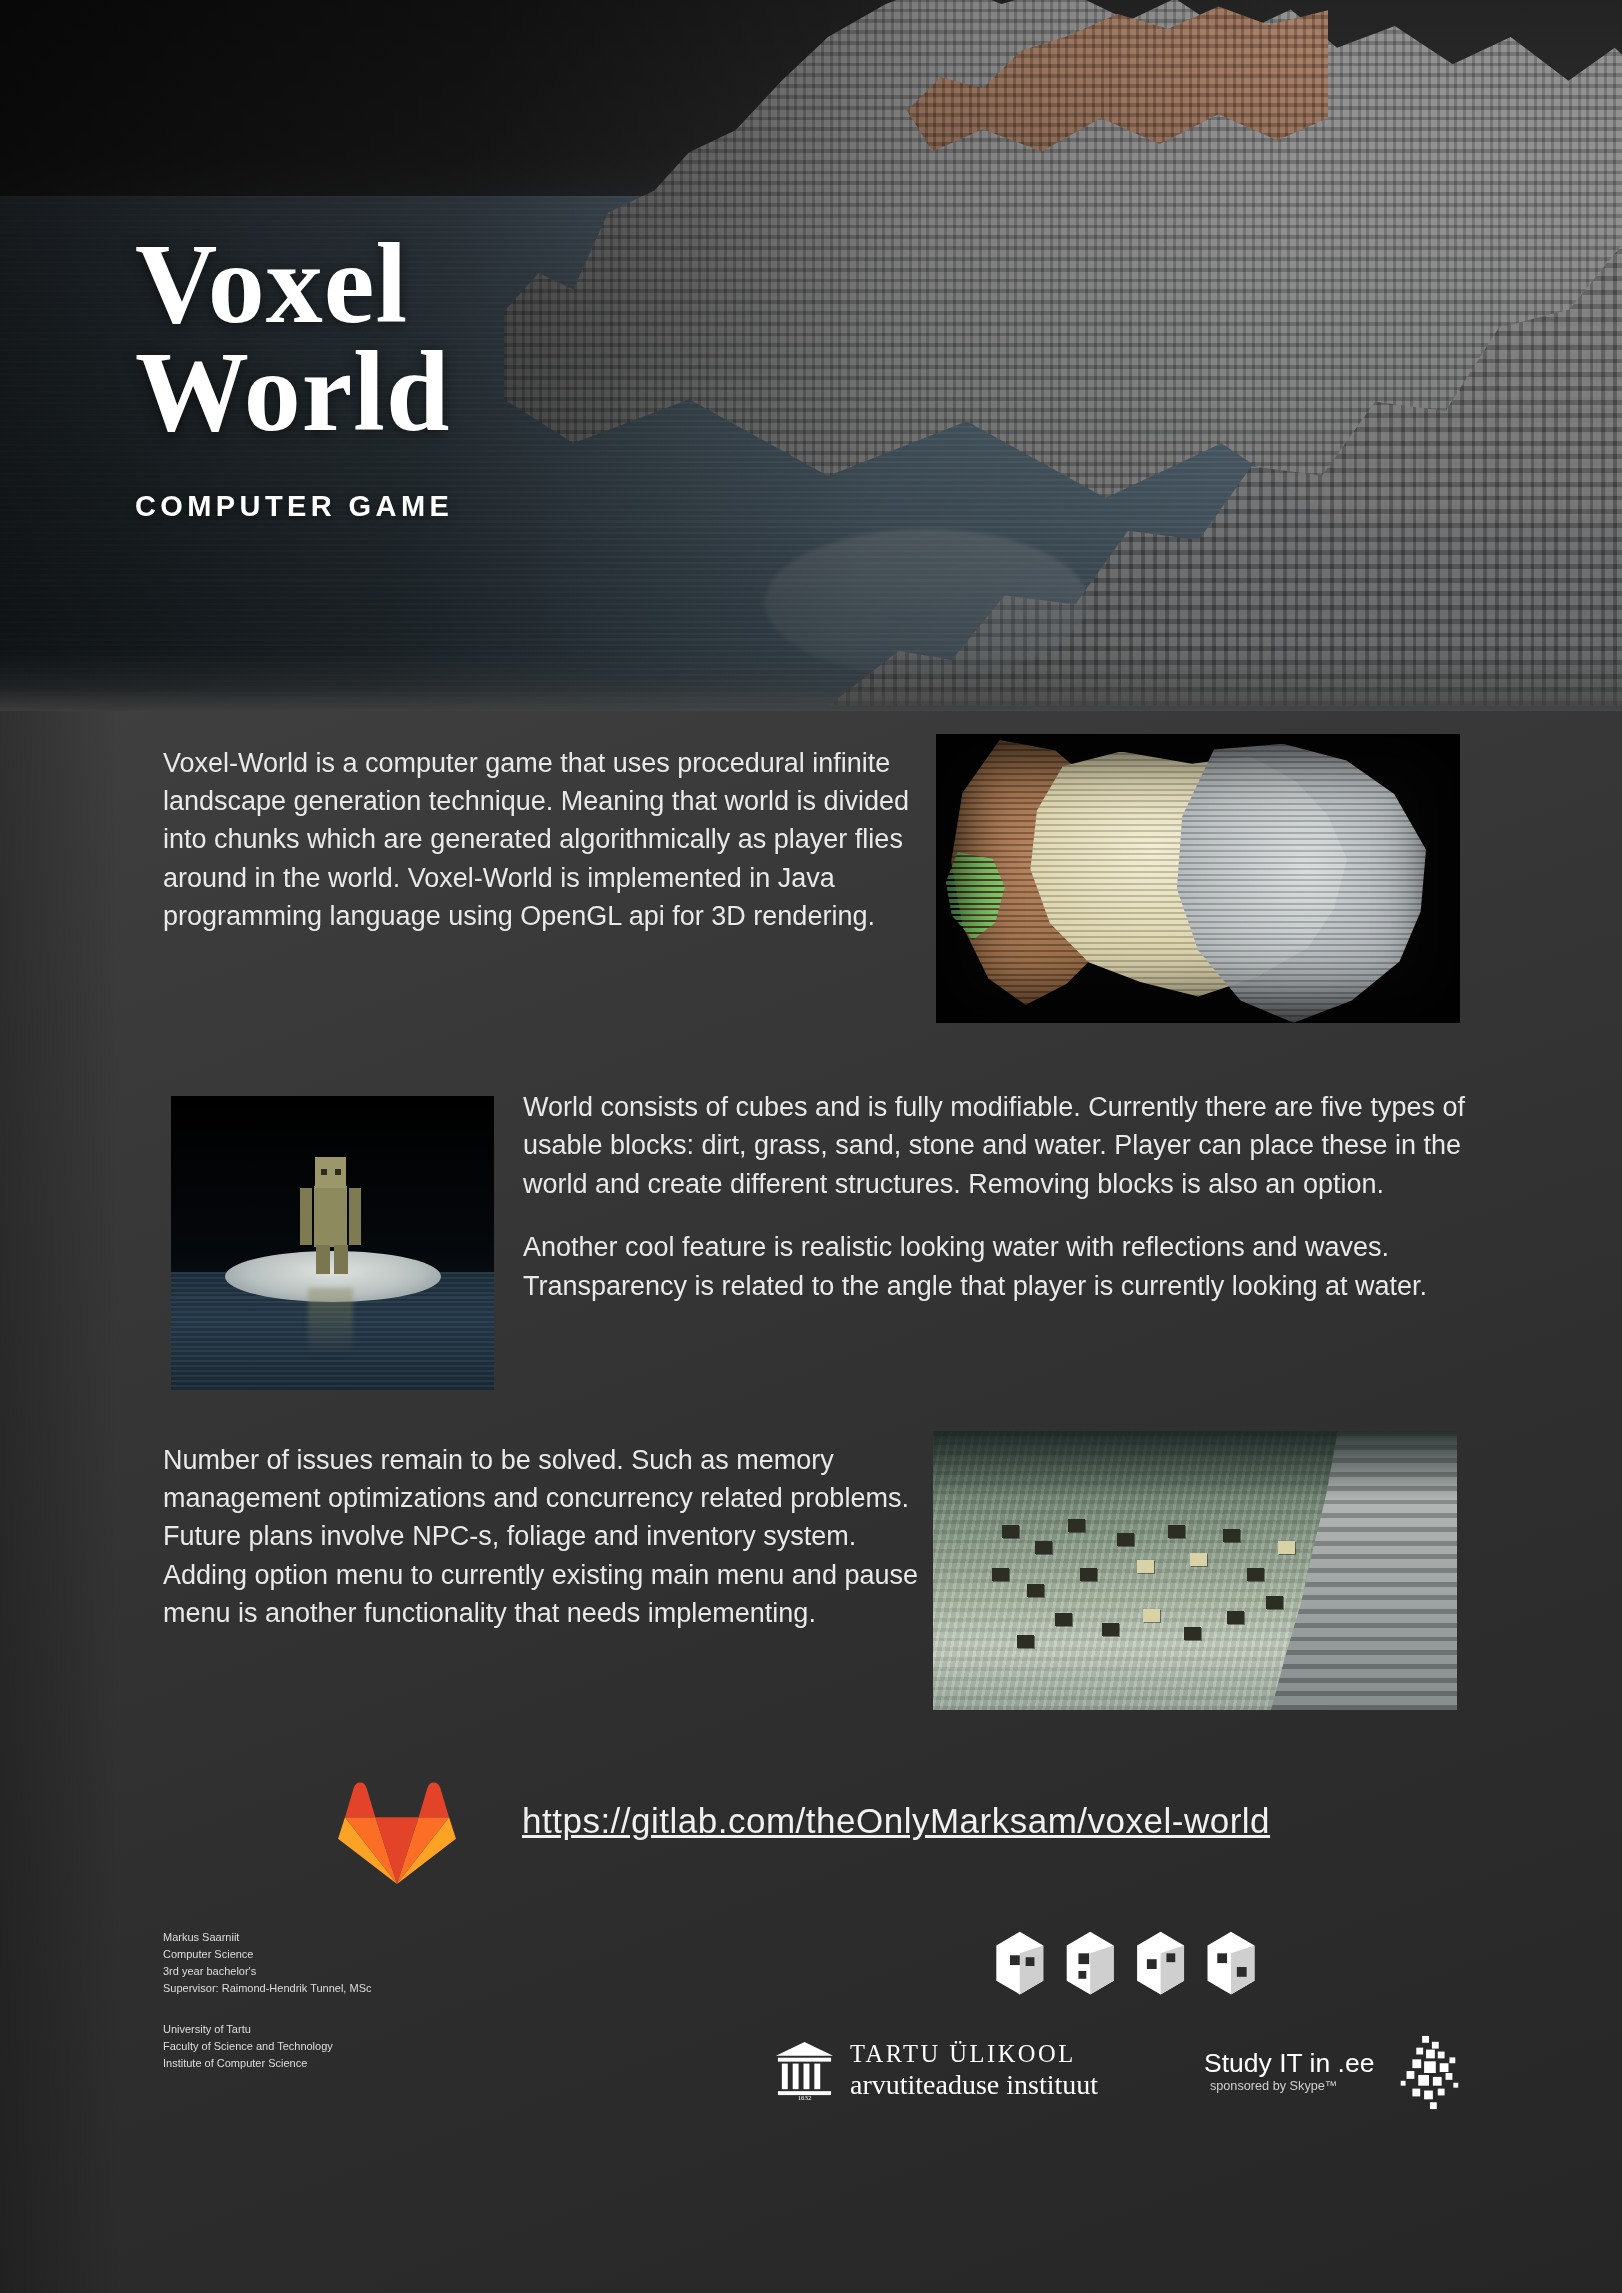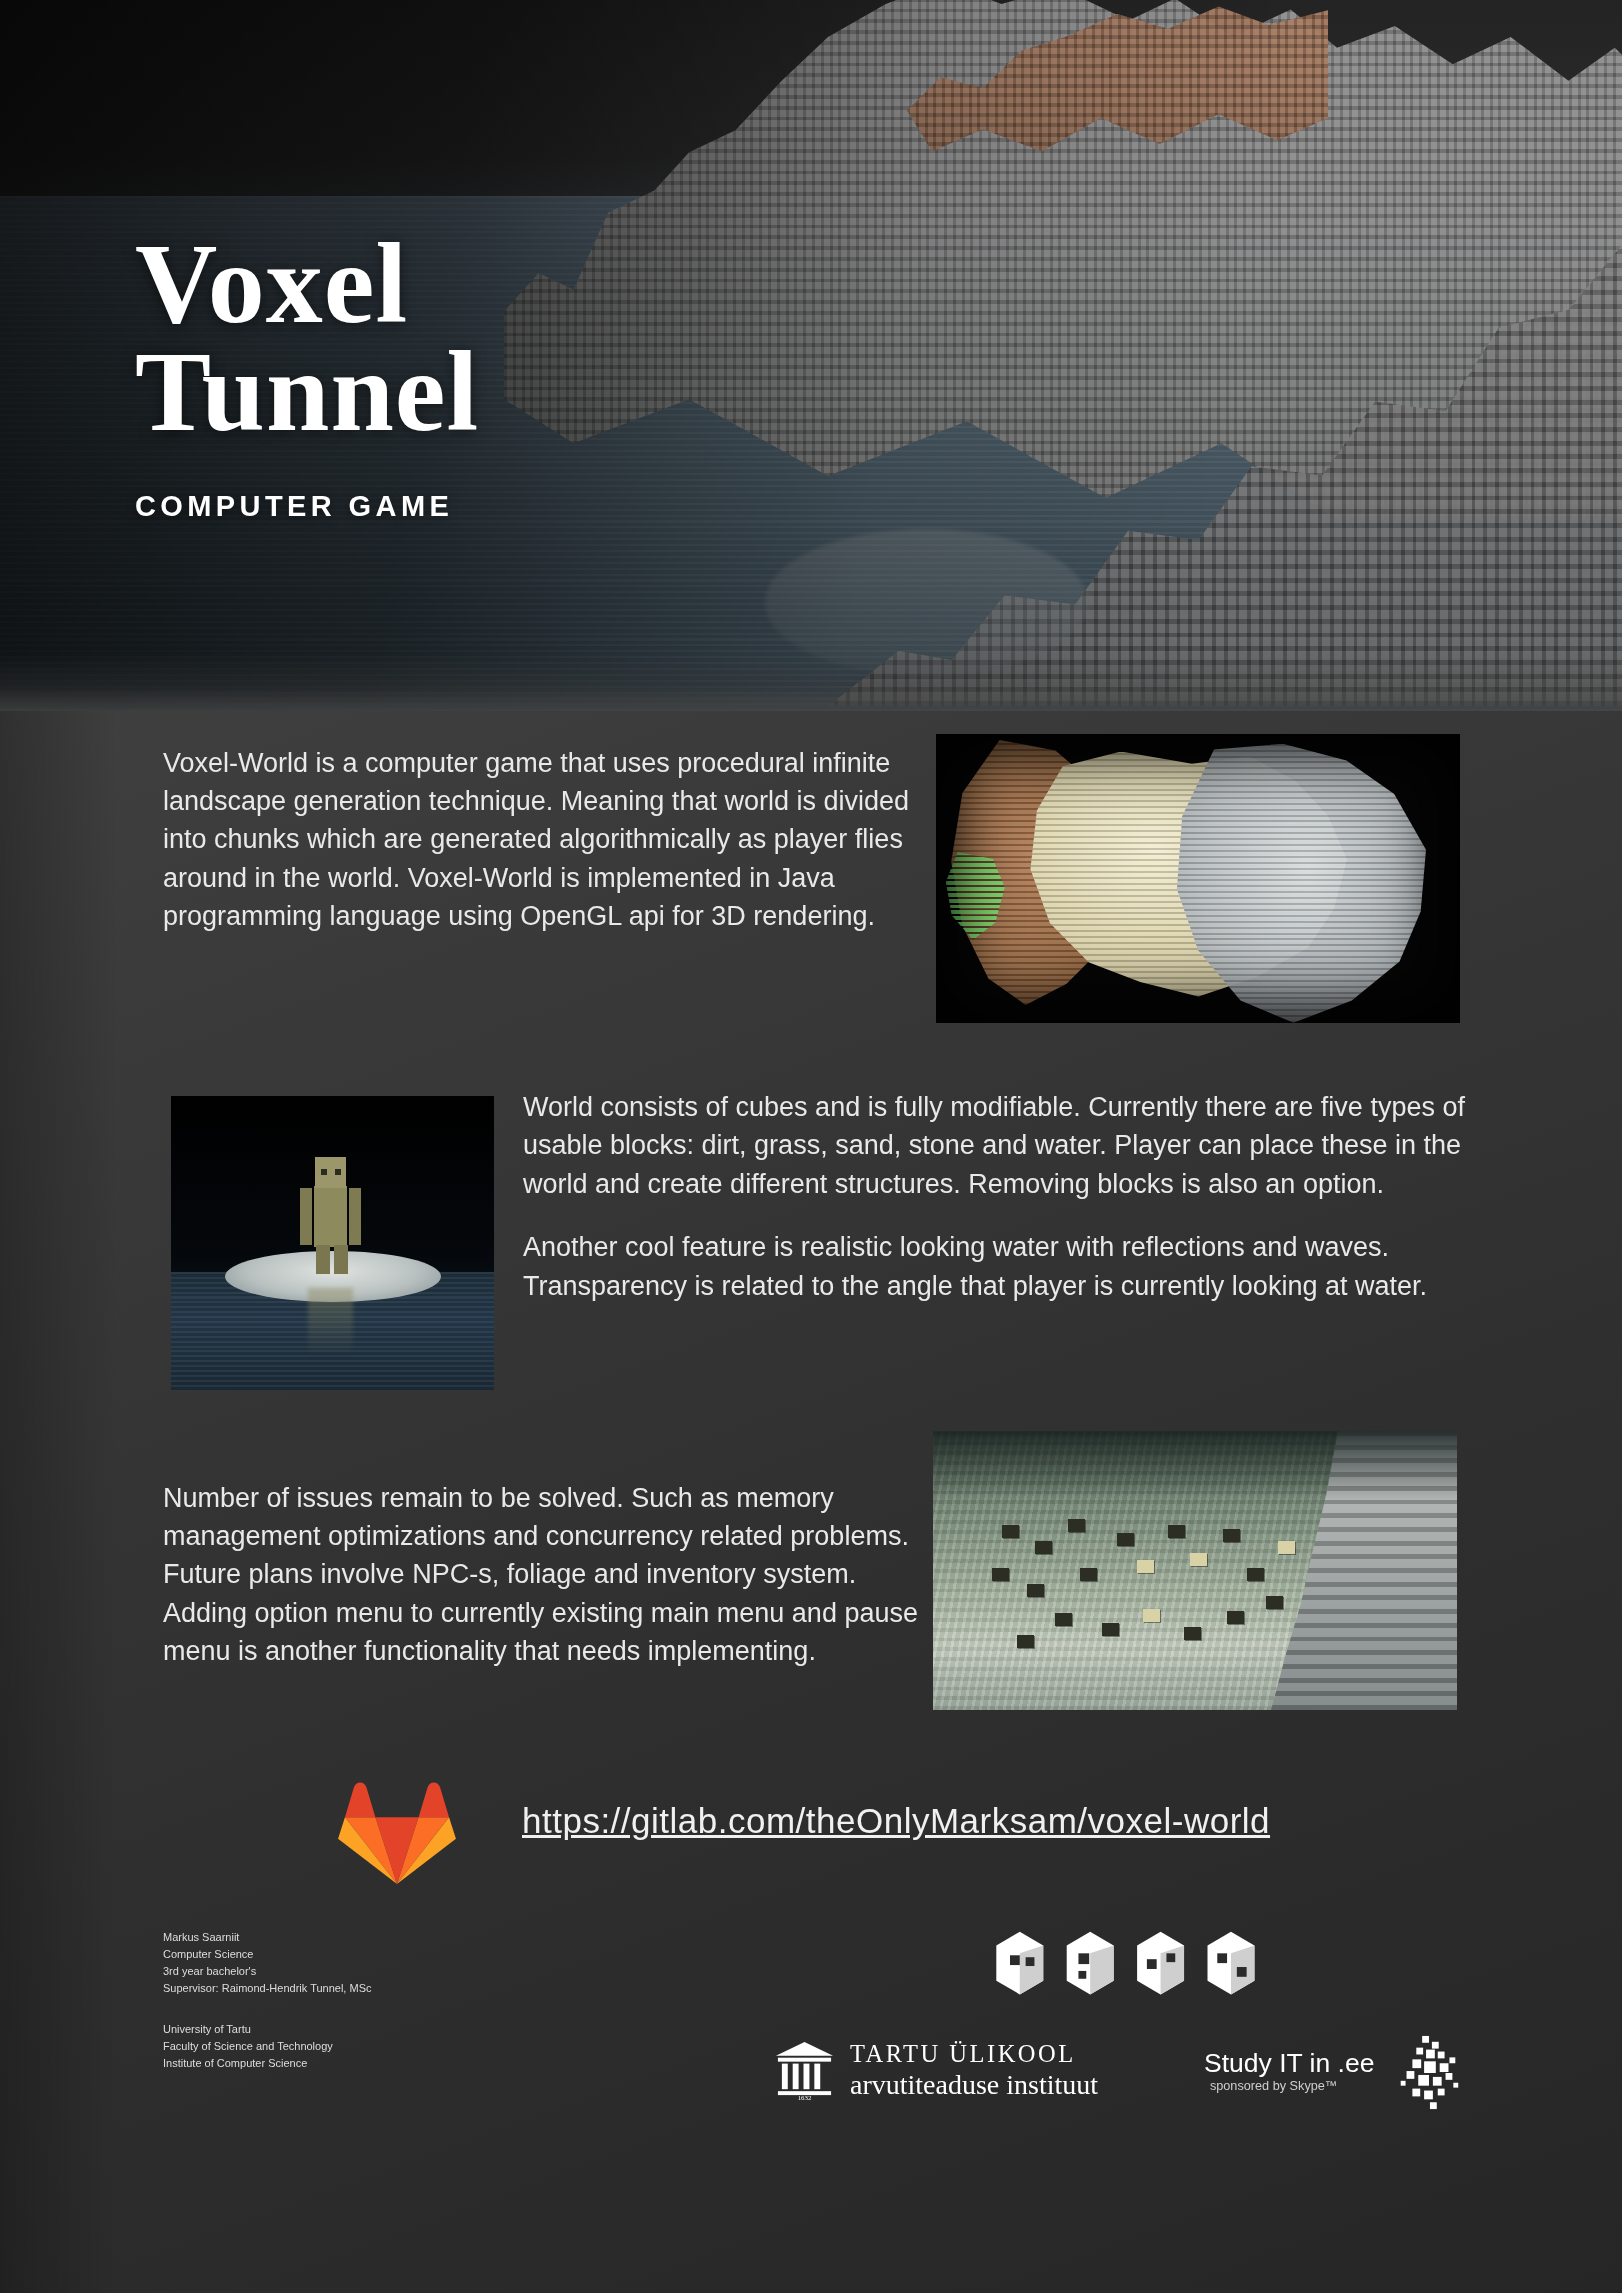--- a/index.html
+++ b/index.html
@@ -201,21 +201,21 @@
   .s2-char-arm { position:absolute; width: 11.8px; height: 57px; background:#7e7b52; top: 92px; }
   .s2-char-leg { position:absolute; width: 13.7px; height: 29px; background:#7a7750; top: 149px; }
   .s2-refl { position:absolute; left: 137px; top: 192px; width: 45px; height: 69px;
     background: linear-gradient(180deg, rgba(140,136,92,.45), rgba(140,136,92,0)); filter: blur(2px); }
 
   .row2 .txt { position: absolute; left: 515px; top: 0px; width: 946px; }
   .row2 .para + .para { margin-top: 25.5px; }
 
   
   .row3 { position: absolute; left: 0; top: 1431px; width: 100%; height: 314px; }
-  .row3 .txt { position: absolute; left: 163px; top: 9.8px; width: 774px; margin-top: 38px; }
+  .row3 .txt { position: absolute; left: 163px; top: 9.8px; width: 774px; }
   .shot3 {
     position: absolute; left: 933px; top: 0px;
     width: 524px; height: 279px;
     background: #1b2a2a;
     overflow: hidden;
   }
   .s3-base { position:absolute; inset:0;
     background: linear-gradient(180deg, #5d7063 0%, #6b7f6d 18%, #8fa08d 42%, #aab8a4 60%, #c6cfc0 78%, #9aa79c 100%); }
   .s3-base::after { content:""; position:absolute; inset:0;
     background:
@@ -275,21 +275,21 @@
     <div class="hero-water"></div>
     <div class="hero-mountain"></div>
     <div class="hero-dirt"></div>
     <div class="hero-ridge"></div>
     <div class="hero-island"></div>
     <div class="hero-shade"></div>
     <div class="hero-bottom-fade"></div>
 
     <div class="hero-text">
       <div class="title">Voxel</div>
-      <div class="title">Tunnel</div>
+      <div class="title">World</div>
       <div class="subtitle">COMPUTER GAME</div>
     </div>
   </div>
 
   <div class="edge-fade-left"></div>
 
   <div class="row1">
     <div class="txt">
       <p class="para">Voxel-World is a computer game that uses procedural infinite landscape generation technique. Meaning that world is divided into chunks which are generated algorithmically as player flies around in the world. Voxel-World is implemented in Java programming language using OpenGL api for 3D rendering.</p>
     </div>

